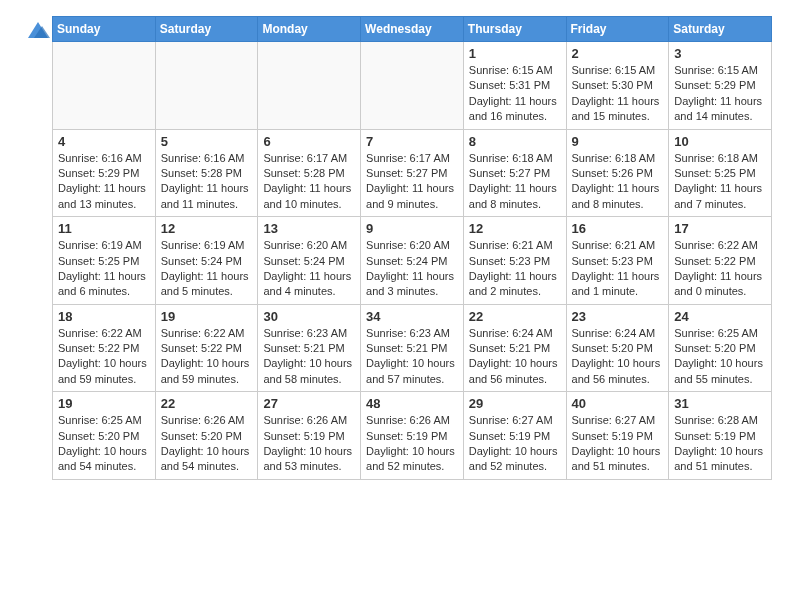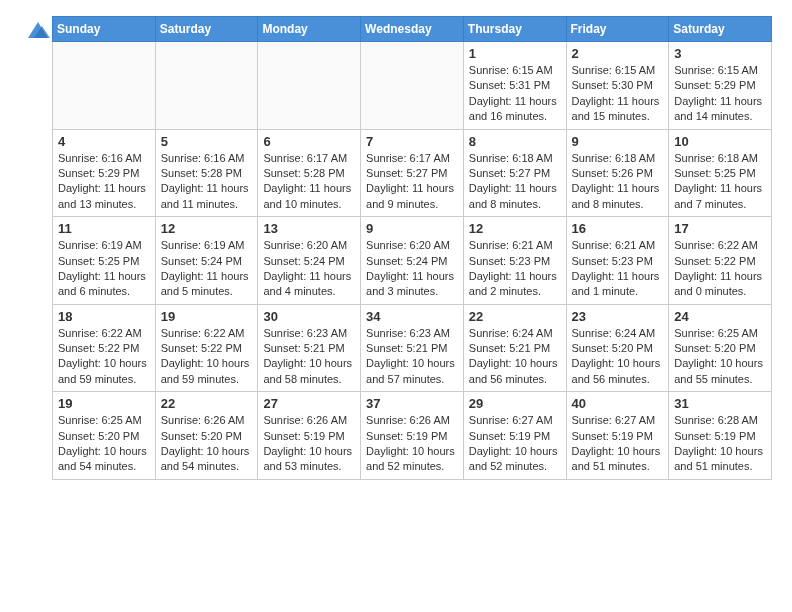--- a/index.html
+++ b/index.html
@@ -251,21 +251,21 @@
           </td>
           <td>
             <span class="day-num">22</span>
             <div class="day-info">Sunrise: 6:26 AM<br>Sunset: 5:20 PM<br>Daylight: 10 hours<br>and 54 minutes.</div>
           </td>
           <td>
             <span class="day-num">27</span>
             <div class="day-info">Sunrise: 6:26 AM<br>Sunset: 5:19 PM<br>Daylight: 10 hours<br>and 53 minutes.</div>
           </td>
           <td>
-            <span class="day-num">37</span>
+            <span class="day-num">48</span>
             <div class="day-info">Sunrise: 6:26 AM<br>Sunset: 5:19 PM<br>Daylight: 10 hours<br>and 52 minutes.</div>
           </td>
           <td>
             <span class="day-num">29</span>
             <div class="day-info">Sunrise: 6:27 AM<br>Sunset: 5:19 PM<br>Daylight: 10 hours<br>and 52 minutes.</div>
           </td>
           <td>
             <span class="day-num">40</span>
             <div class="day-info">Sunrise: 6:27 AM<br>Sunset: 5:19 PM<br>Daylight: 10 hours<br>and 51 minutes.</div>
           </td>

